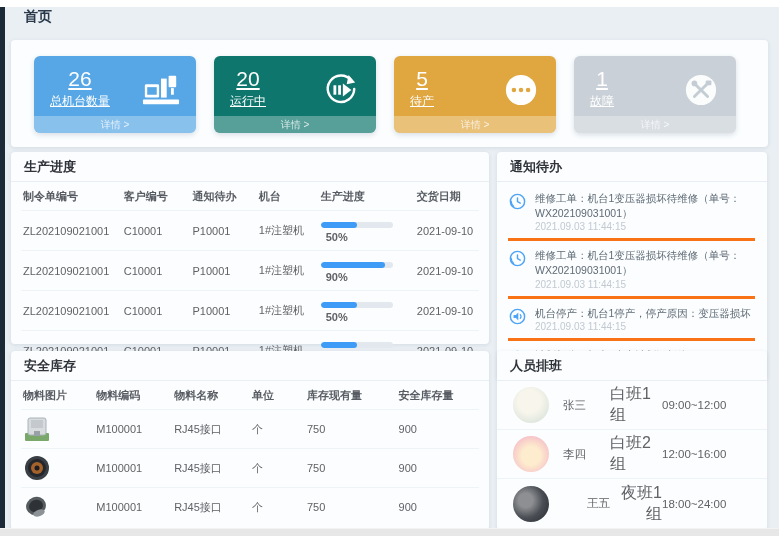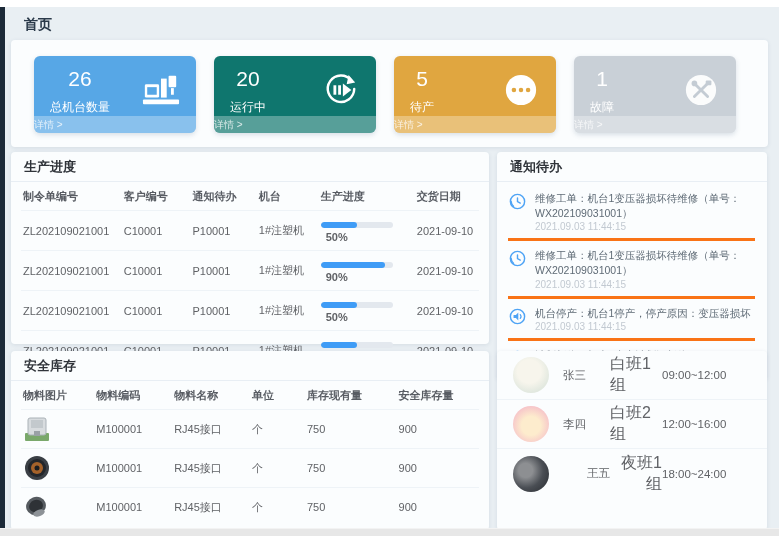--- a/index.html
+++ b/index.html
@@ -5,41 +5,41 @@
   * { margin:0; padding:0; box-sizing:border-box; }
   html,body { width:779px; height:536px; }
   body {
     position:relative; overflow:hidden; background:#ffffff;
     font-family:"Liberation Sans", sans-serif; color:#606266;
   }
   .left-edge { position:absolute; left:0; top:7px; width:5px; height:521px; background:#1c2a38; }
   .bottom-strip { position:absolute; left:0; bottom:0; width:779px; height:8px; background:#e7e7e7; border-top:1px solid #f3f3f3; }
   .content { position:absolute; left:5px; top:7px; width:774px; height:521px; background:#e9eff3; }
 
-  .page-header { height:32px; padding:8px 0 0 19px; }
+  .page-header { height:32px; padding:0 0 0 19px; }
   .page-tab { font-size:14px; font-weight:bold; color:#2b3a4a; cursor:pointer; }
 
   .panel {
     position:absolute; background:#fbfdfe; border-radius:4px;
     box-shadow:0 1px 4px rgba(40,70,100,.10);
   }
   .cards-panel { left:6px; top:33px; width:757px; height:107px; display:flex; align-items:flex-start; padding:16px 0 0 23px; gap:18px; }
 
   .stat-card { position:relative; width:162px; height:77px; border-radius:6px; overflow:hidden; color:#fff; box-shadow:0 2px 5px rgba(60,90,120,.18); }
   .card-blue   { background:#57a7e6; }
   .card-green  { background:#0f766e; }
   .card-orange { background:#e0a640; }
   .card-gray   { background:#c9d0d7; }
-  .stat-left { display:inline-block; padding:11px 0 0 16px; text-align:center; }
+  .stat-left { display:inline-block; padding:11px 0 0 16px; text-align:center;text-decoration:underline; }
   .stat-value { font-size:21px; line-height:1.15; font-weight:normal; }
-  .stat-label { font-size:12px; margin-top:8px; }
+  .stat-label { font-size:12px; margin-top:2px; }
   .stat-icon { position:absolute; right:16px; top:17px; width:38px; height:34px; }
   .detail-strip {
     position:absolute; left:0; right:0; bottom:0; height:17px; line-height:17px;
-    background:rgba(255,255,255,.30); text-align:left;
+    background:rgba(255,255,255,.30); text-align:center;
     font-size:10px; color:rgba(255,255,255,.78); cursor:pointer;
   }
 
   .panel-title { height:30px; line-height:30px; padding:0 13px; font-size:13px; font-weight:bold; color:#30343a; border-bottom:1px solid #e8eef4; }
 
   .prod-panel  { left:6px;  top:145px; width:478px; height:192px; }
   .notif-panel { left:492px; top:145px; width:270px; height:228px; }
   .stock-panel { left:6px;  top:344px; width:478px; height:179px; }
   .staff-panel { left:492px; top:344px; width:270px; height:179px; }
 
@@ -335,20 +335,21 @@
             <td>个</td>
             <td>750</td>
             <td>900</td>
           </tr>
         </tbody>
       </table>
     </div>
   </div>
 
   <div class="panel staff-panel">
+    <div class="panel-title">人员排班</div>
     <div>
       <div class="staff-row">
         <div class="avatar avatar-1"></div>
         <div class="staff-name">张三</div>
         <div class="staff-shift">白班1组</div>
         <div class="staff-time">09:00~12:00</div>
       </div>
       <div class="staff-row">
         <div class="avatar avatar-2"></div>
         <div class="staff-name">李四</div>

